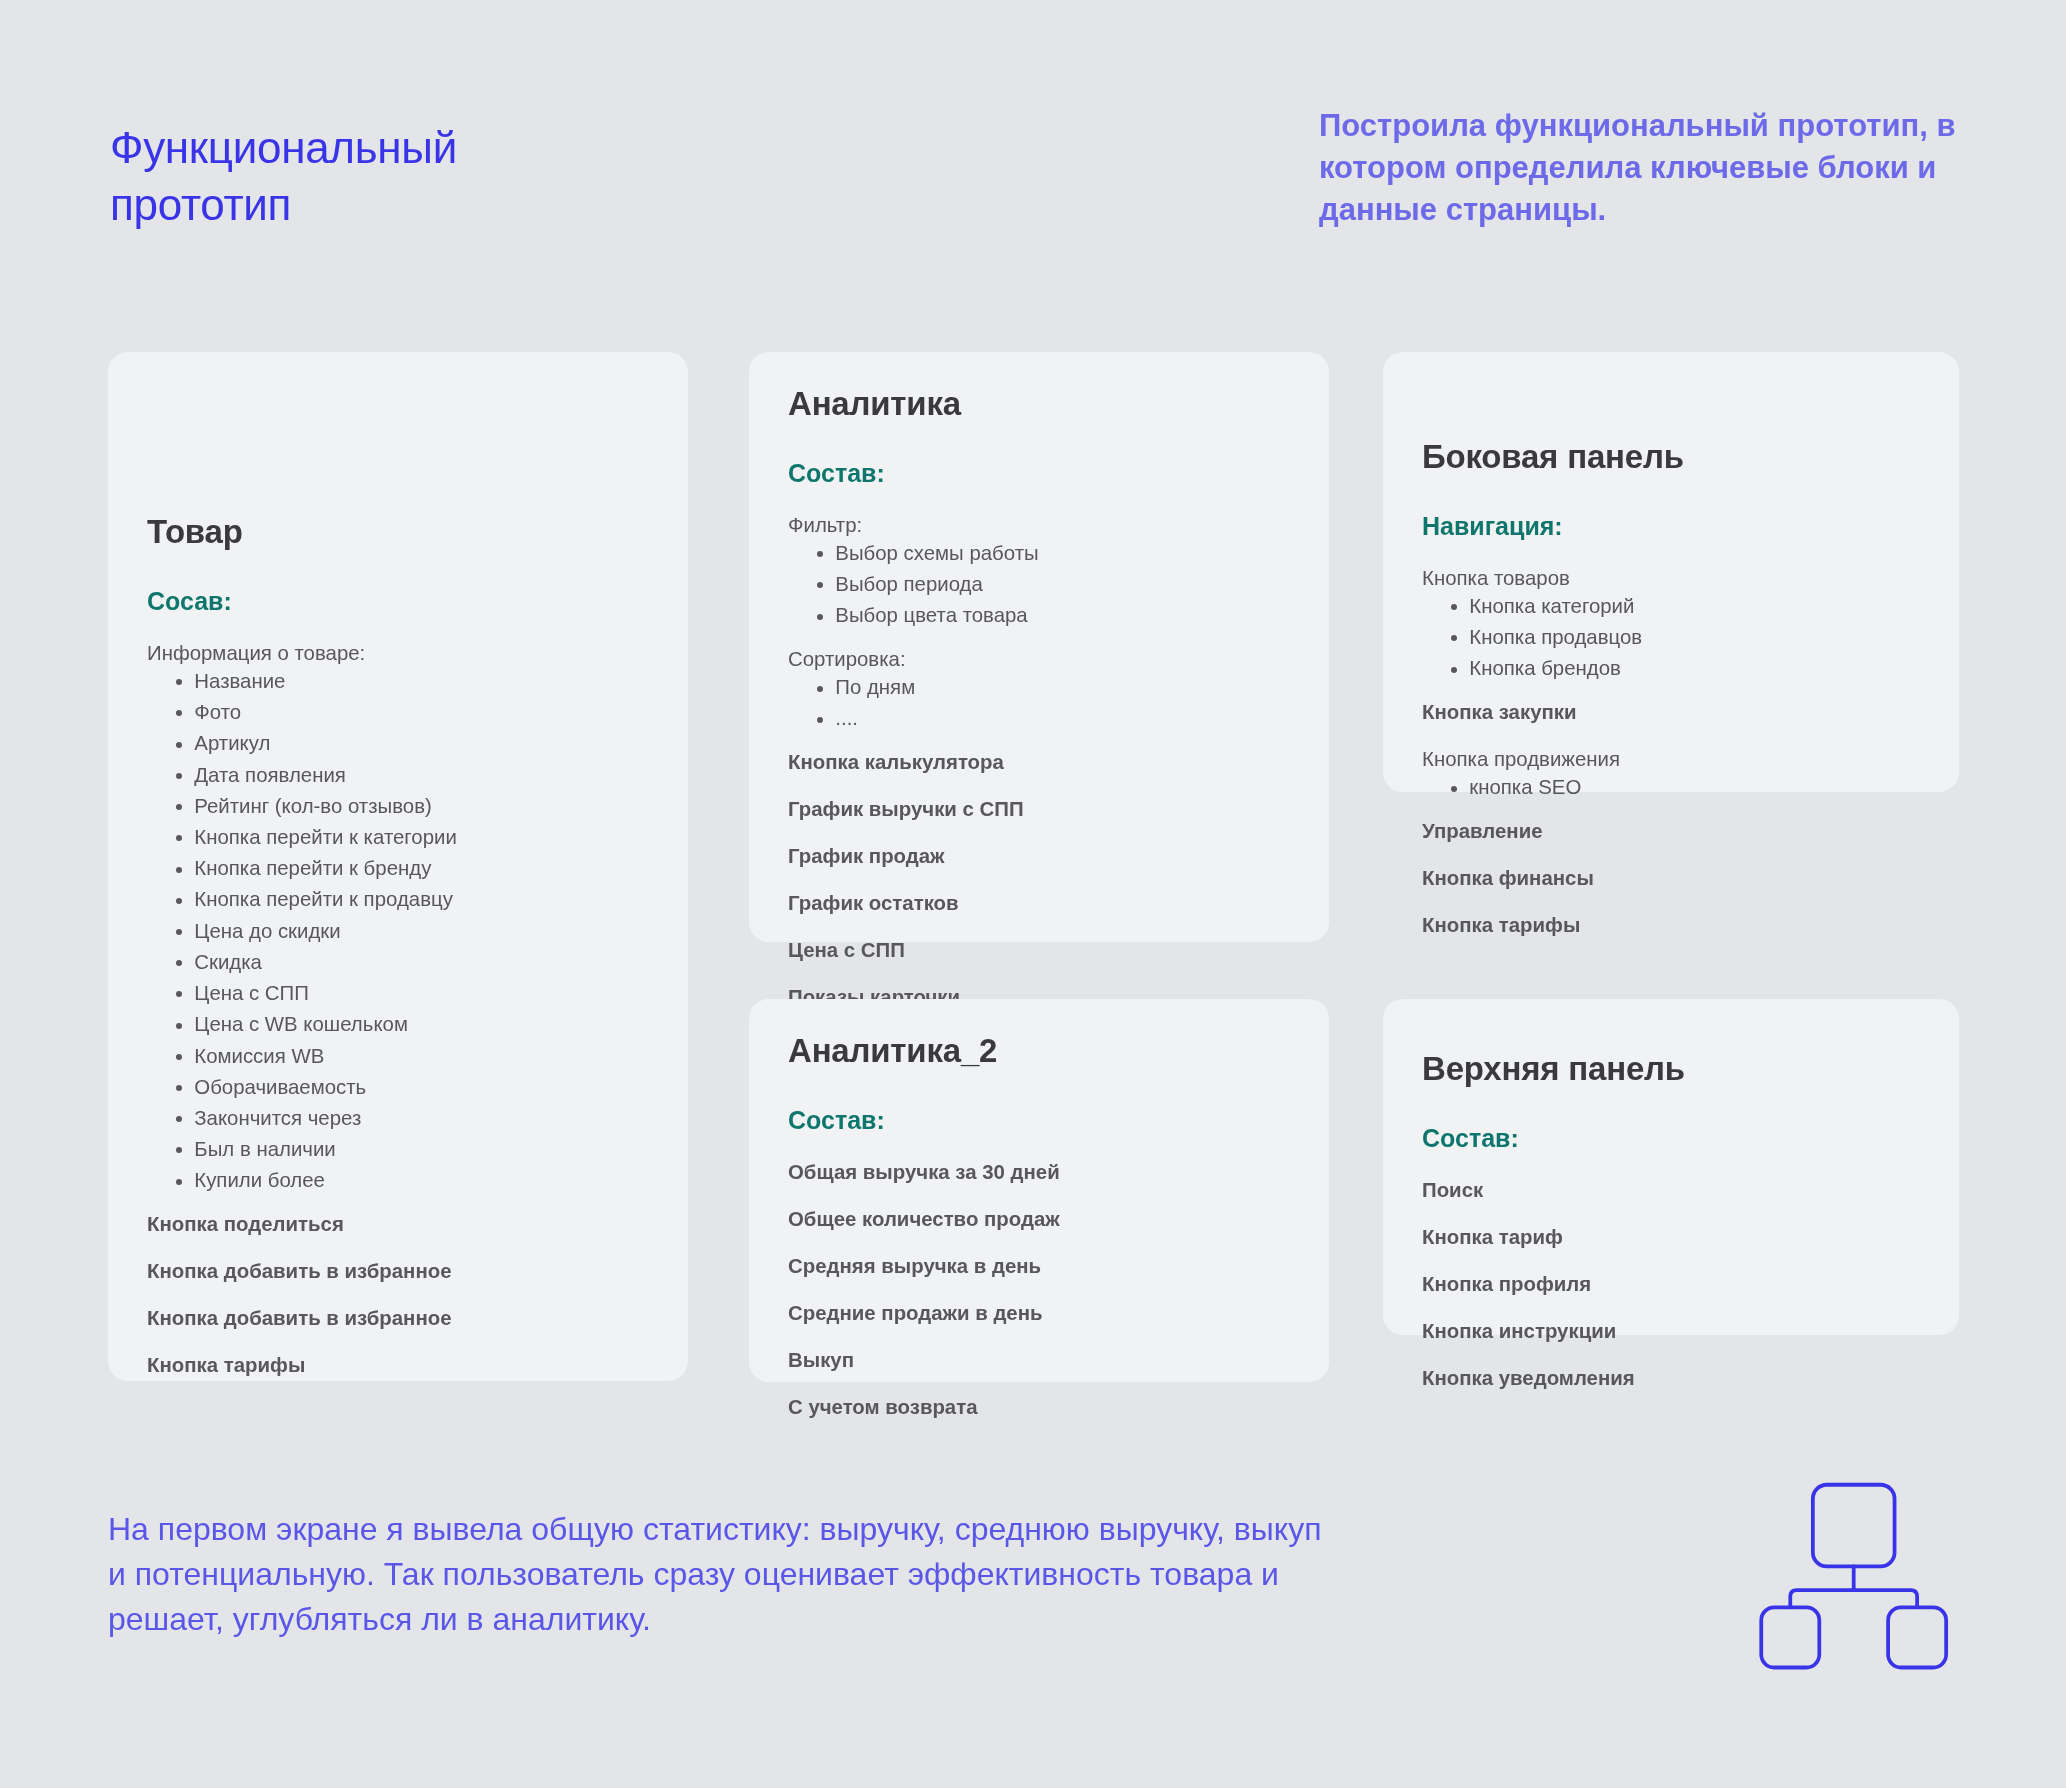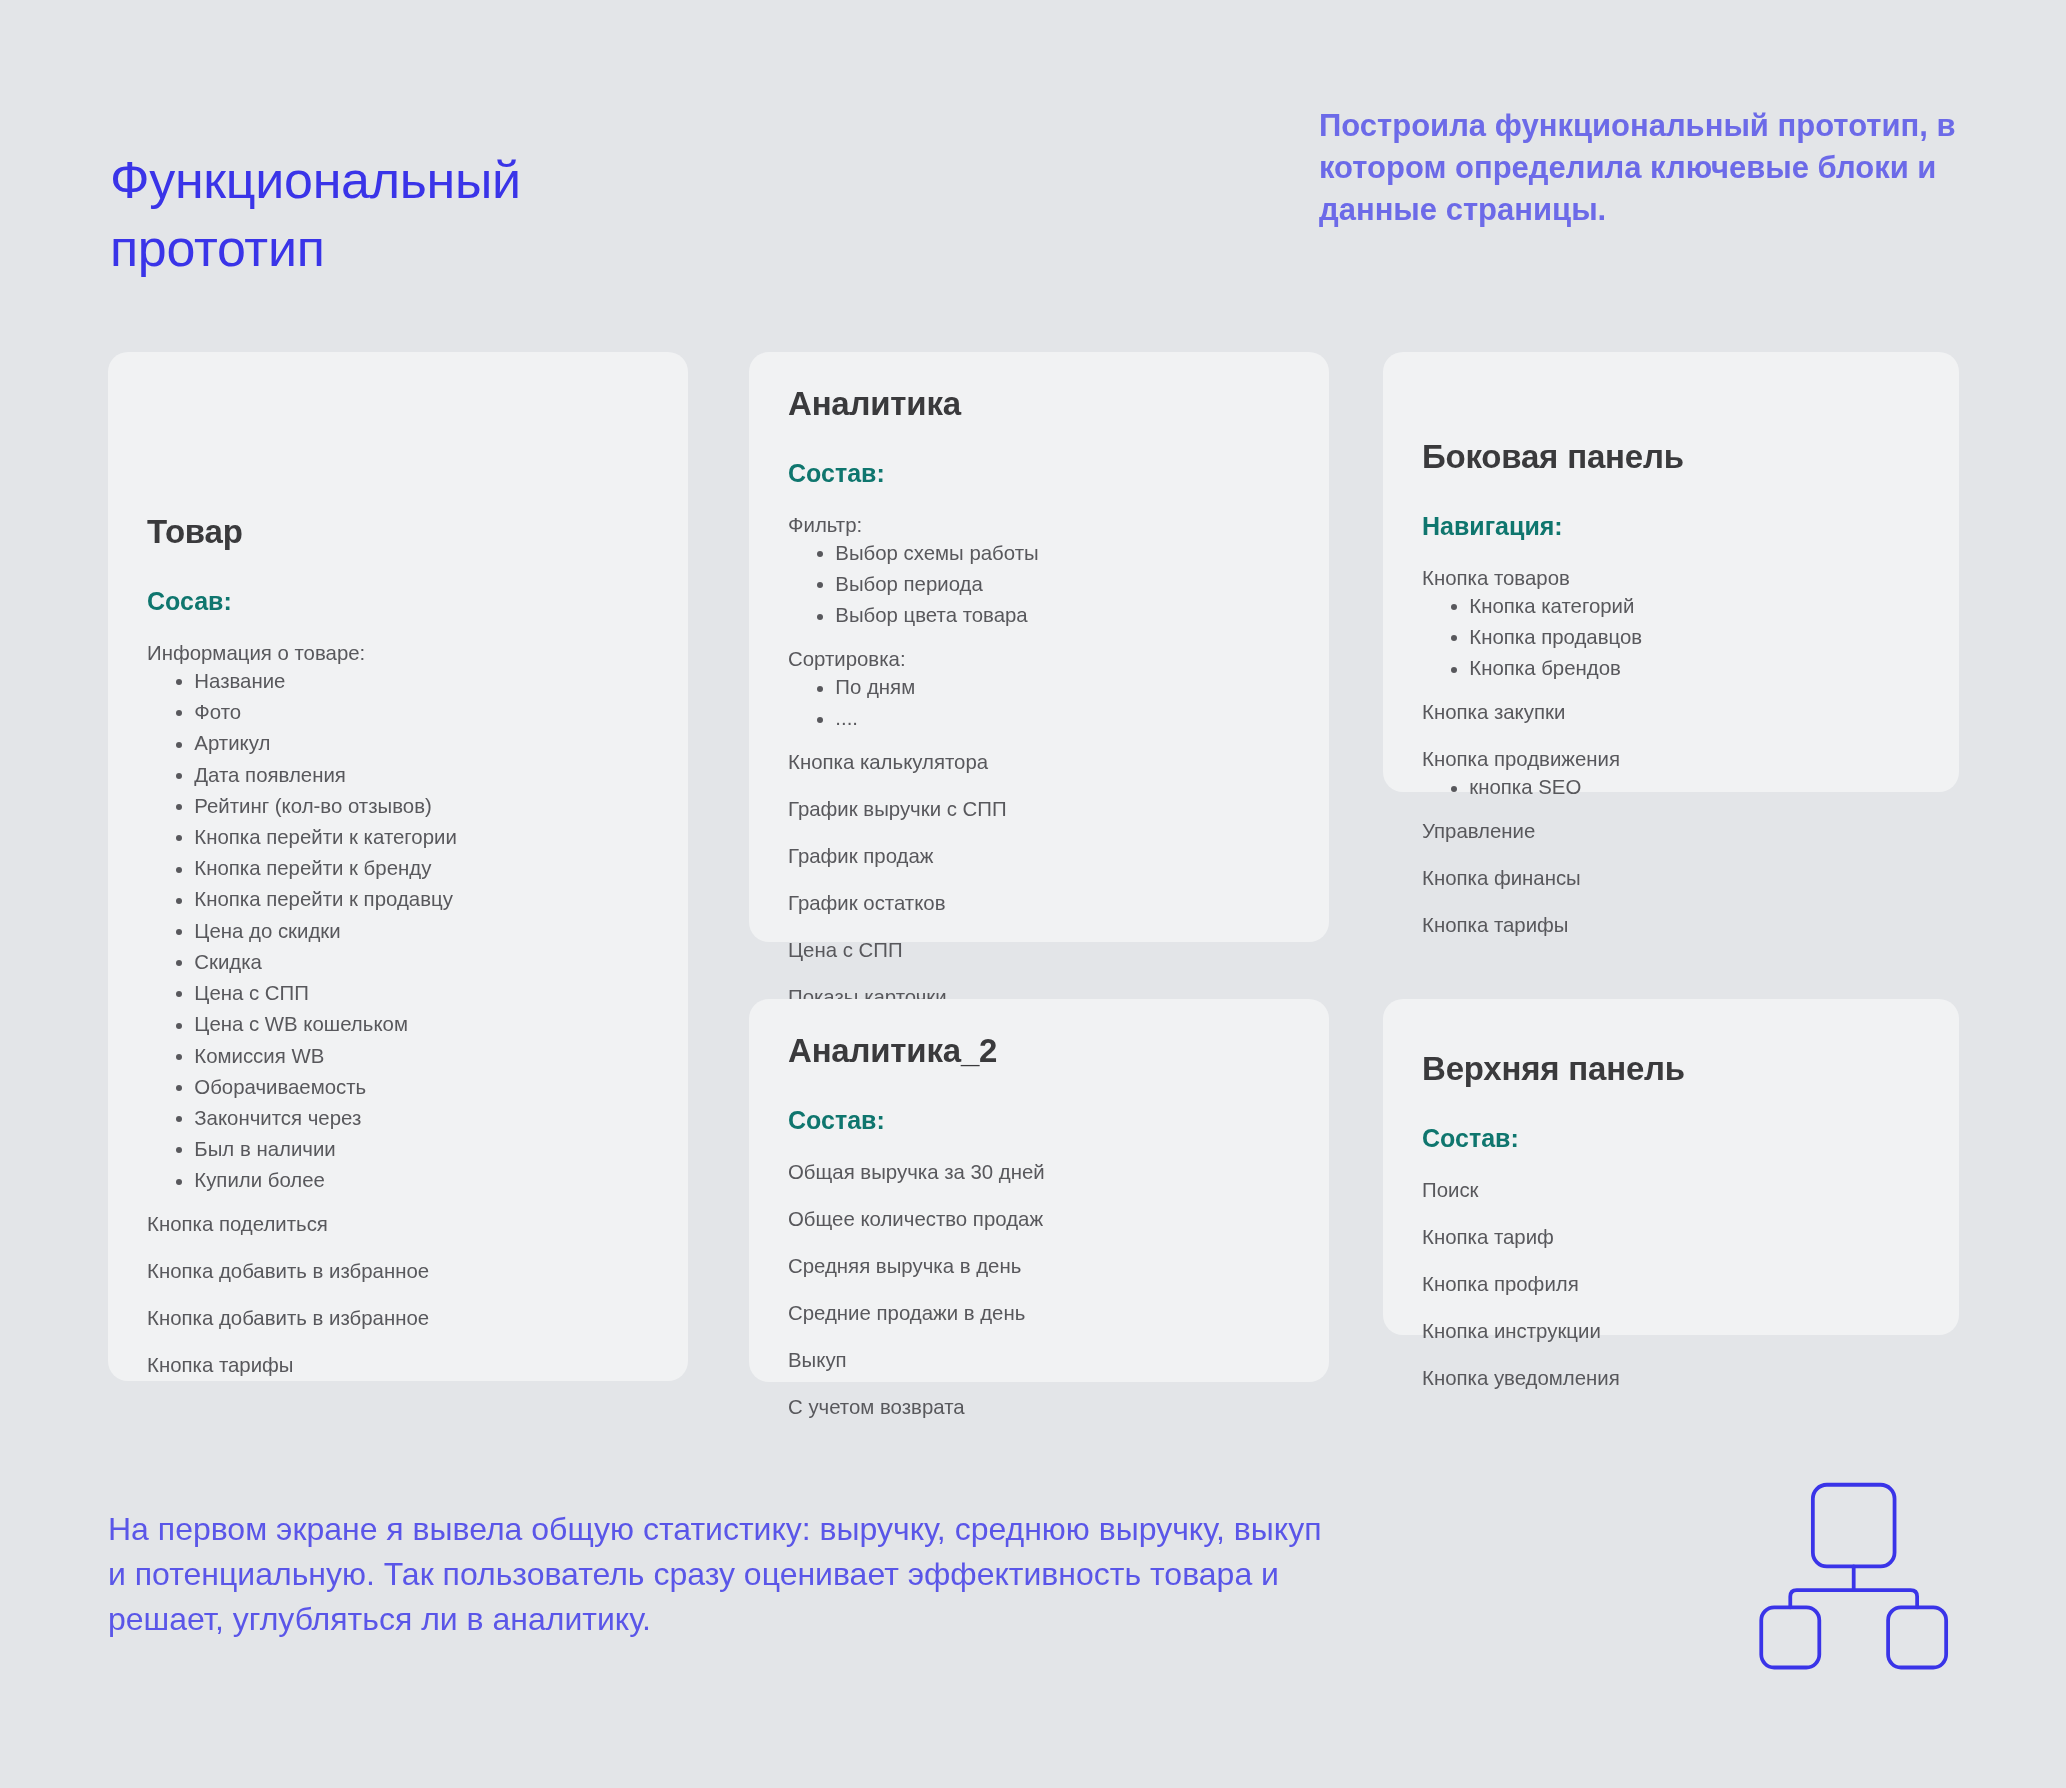--- a/index.html
+++ b/index.html
@@ -27,25 +27,24 @@
     width: 2066px;
     height: 334px;
   }
 
   .page-title {
     position: absolute;
     left: 110px;
     top: 119px;
     width: 699px;
     color: #3a34e8;
-    font-size: 52px;
+    font-size: 44px;
     line-height: 1.30;
     font-weight: 400;
     letter-spacing: -0.3px;
-    margin-top: 28px;
   }
 
   .header-note {
     position: absolute;
     left: 1319px;
     top: 105px;
     width: 646px;
     color: #6c6ae8;
     font-size: 31px;
     line-height: 1.35;
@@ -93,21 +92,21 @@
   .block-label {
     color: #58585c;
     font-size: 20.4px;
     font-weight: 400;
     line-height: 1.42;
   }
 
   .plain-row {
     color: #58585c;
     font-size: 20.4px;
-    font-weight: 400;
+    font-weight: 700;
     line-height: 1.42;
     margin-bottom: 18px;
   }
   .plain-row:last-child { margin-bottom: 0; }
 
   ul.bullets {
     list-style: none;
     margin: 0 0 16px 0;
     padding: 0 0 0 29px;
   }

